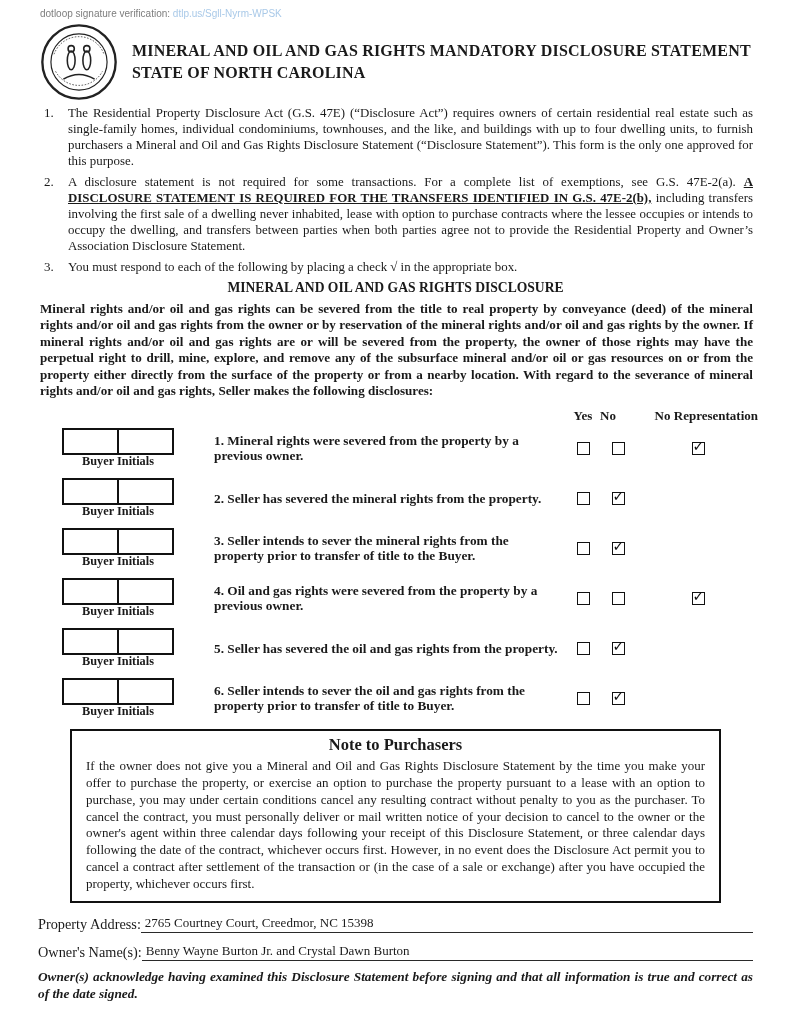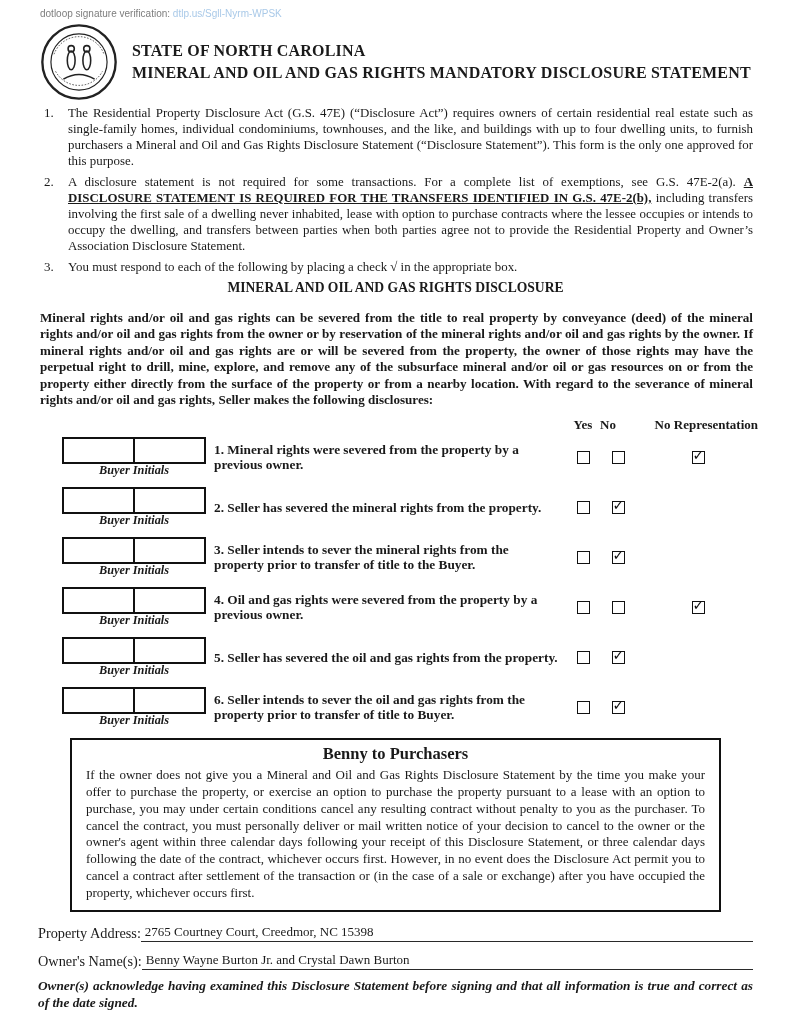--- a/index.html
+++ b/index.html
@@ -21,31 +21,31 @@
   .hdr-text { font-weight:bold; font-size:16px; line-height:1.35; letter-spacing:.2px; }
 
   .center-head { text-align:center; font-weight:bold; font-size:13.6px; margin:5px 0 4px 0; }
 
   
   .item { display:flex; margin:0 0 5px 0; }
   .item .num { flex:0 0 30px; padding-left:6px; font-size:13px; }
   .item .itxt { flex:1; font-size:12.9px; line-height:1.24; text-align:justify; }
   .bold-underline { font-weight:bold; text-decoration:underline; }
 
-  .disc-body { font-weight:bold; font-size:13.1px; line-height:1.26; text-align:justify; margin:14px 0 8px 2px; }
+  .disc-body { font-weight:bold; font-size:13.1px; line-height:1.26; text-align:justify; margin:5px 0 8px 2px; }
 
   
   .tbl { margin:4px 0 6px 24px; }
   .thead, .trow { display:grid; grid-template-columns:150px 352px 30px 36px 120px; column-gap:2px; }
   .thead { font-weight:bold; font-size:13px; margin-bottom:4px; }
   .thead .h-yes { text-align:center; }
   .thead .h-no { text-align:left; }
   .thead .h-norep { text-align:right; padding-left:2px; }
   .trow { align-items:center; margin-bottom:9px; }
-  .initials { width:144px;font-style:italic; }
+  .initials { width:112px; }
   .ibox { height:27px; border:2px solid #111; display:flex; }
   .ibox .half { flex:1; }
   .ibox .half:first-child { border-right:2px solid #111; }
   .ilabel { font-weight:bold; font-size:12.3px; text-align:center; margin-top:-1px; }
   .stmt { font-weight:bold; font-size:13.3px; line-height:1.16; padding-right:6px; }
   .cbcell { display:flex; justify-content:center; }
   .cb { width:13px; height:13px; border:1.7px solid #111; position:relative; background:#fff; }
   .cb .mark { position:absolute; top:-5px; left:0px; font-size:14px; font-weight:bold; color:#111; font-family:"DejaVu Sans", sans-serif; }
 
   
@@ -76,22 +76,22 @@
       <circle cx="50" cy="50" r="36" fill="none" stroke="#222" stroke-width="1.5"></circle>
       <path d="M30 72 Q50 60 70 72" fill="none" stroke="#222" stroke-width="2"></path>
       <ellipse cx="40" cy="48" rx="5" ry="12" fill="none" stroke="#222" stroke-width="2"></ellipse>
       <circle cx="40" cy="33" r="4" fill="none" stroke="#222" stroke-width="2"></circle>
       <ellipse cx="60" cy="48" rx="5" ry="12" fill="none" stroke="#222" stroke-width="2"></ellipse>
       <circle cx="60" cy="33" r="4" fill="none" stroke="#222" stroke-width="2"></circle>
       <path d="M18 40 A34 34 0 0 1 82 40" fill="none" stroke="#222" stroke-width="1" stroke-dasharray="2,2"></path>
       <path d="M20 62 A34 34 0 0 0 80 62" fill="none" stroke="#222" stroke-width="1" stroke-dasharray="2,2"></path>
     </svg>
     <div class="hdr-text">
+      <div>MINERAL AND OIL AND GAS RIGHTS MANDATORY DISCLOSURE STATEMENT</div>
       <div>STATE OF NORTH CAROLINA</div>
-      <div>MINERAL AND OIL AND GAS RIGHTS MANDATORY DISCLOSURE STATEMENT</div>
     </div>
   </div>
 
 
   <div class="item">
     <span class="num">1.</span>
     <span class="itxt">The Residential Property Disclosure Act (G.S. 47E) (“Disclosure Act”) requires owners of certain residential real estate such as single-family homes, individual condominiums, townhouses, and the like, and buildings with up to four dwelling units, to furnish purchasers a Mineral and Oil and Gas Rights Disclosure Statement (“Disclosure Statement”). This form is the only one approved for this purpose.</span>
   </div>
 
   <div class="item">
@@ -231,21 +231,21 @@
             <div class="cb">
               <span class="mark">✓</span>
             </div>
           </div>
           <div class="cbcell"></div>
         </div>
       </div>
   </div>
 
   <div class="notebox">
-    <div class="note-title">Benny to Purchasers</div>
+    <div class="note-title">Note to Purchasers</div>
     <div class="note-body">If the owner does not give you a Mineral and Oil and Gas Rights Disclosure Statement by the time you make your offer to purchase the property, or exercise an option to purchase the property pursuant to a lease with an option to purchase, you may under certain conditions cancel any resulting contract without penalty to you as the purchaser. To cancel the contract, you must personally deliver or mail written notice of your decision to cancel to the owner or the owner's agent within three calendar days following your receipt of this Disclosure Statement, or three calendar days following the date of the contract, whichever occurs first. However, in no event does the Disclosure Act permit you to cancel a contract after settlement of the transaction or (in the case of a sale or exchange) after you have occupied the property, whichever occurs first.</div>
   </div>
 
   <div class="fillrow">
     <span class="flabel">Property Address:</span>
     <span class="fval">2765 Courtney Court, Creedmor, NC 15398</span>
   </div>
 
   <div class="fillrow">
     <span class="flabel">Owner's Name(s):</span>

